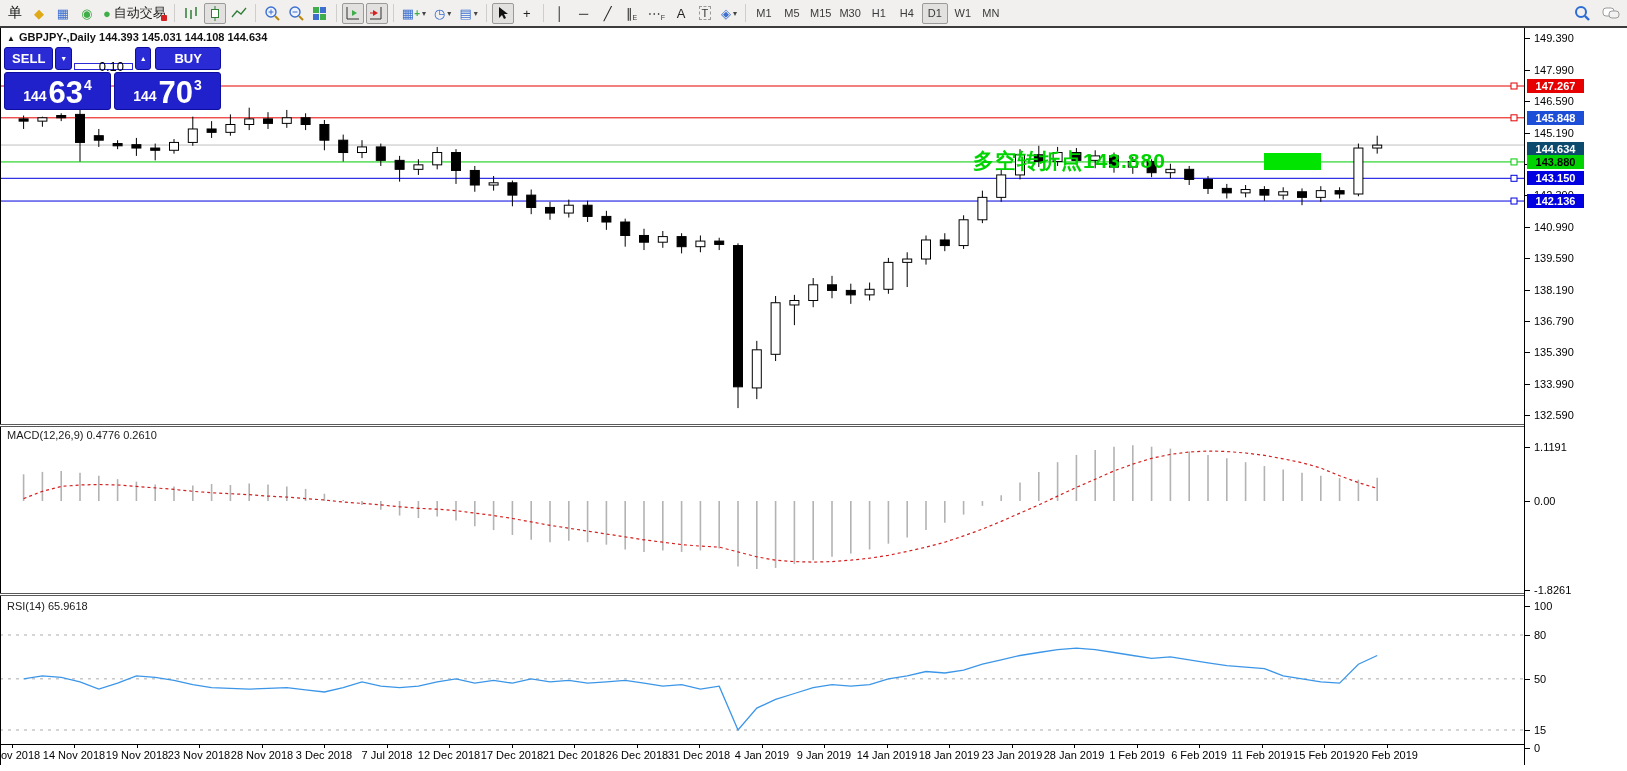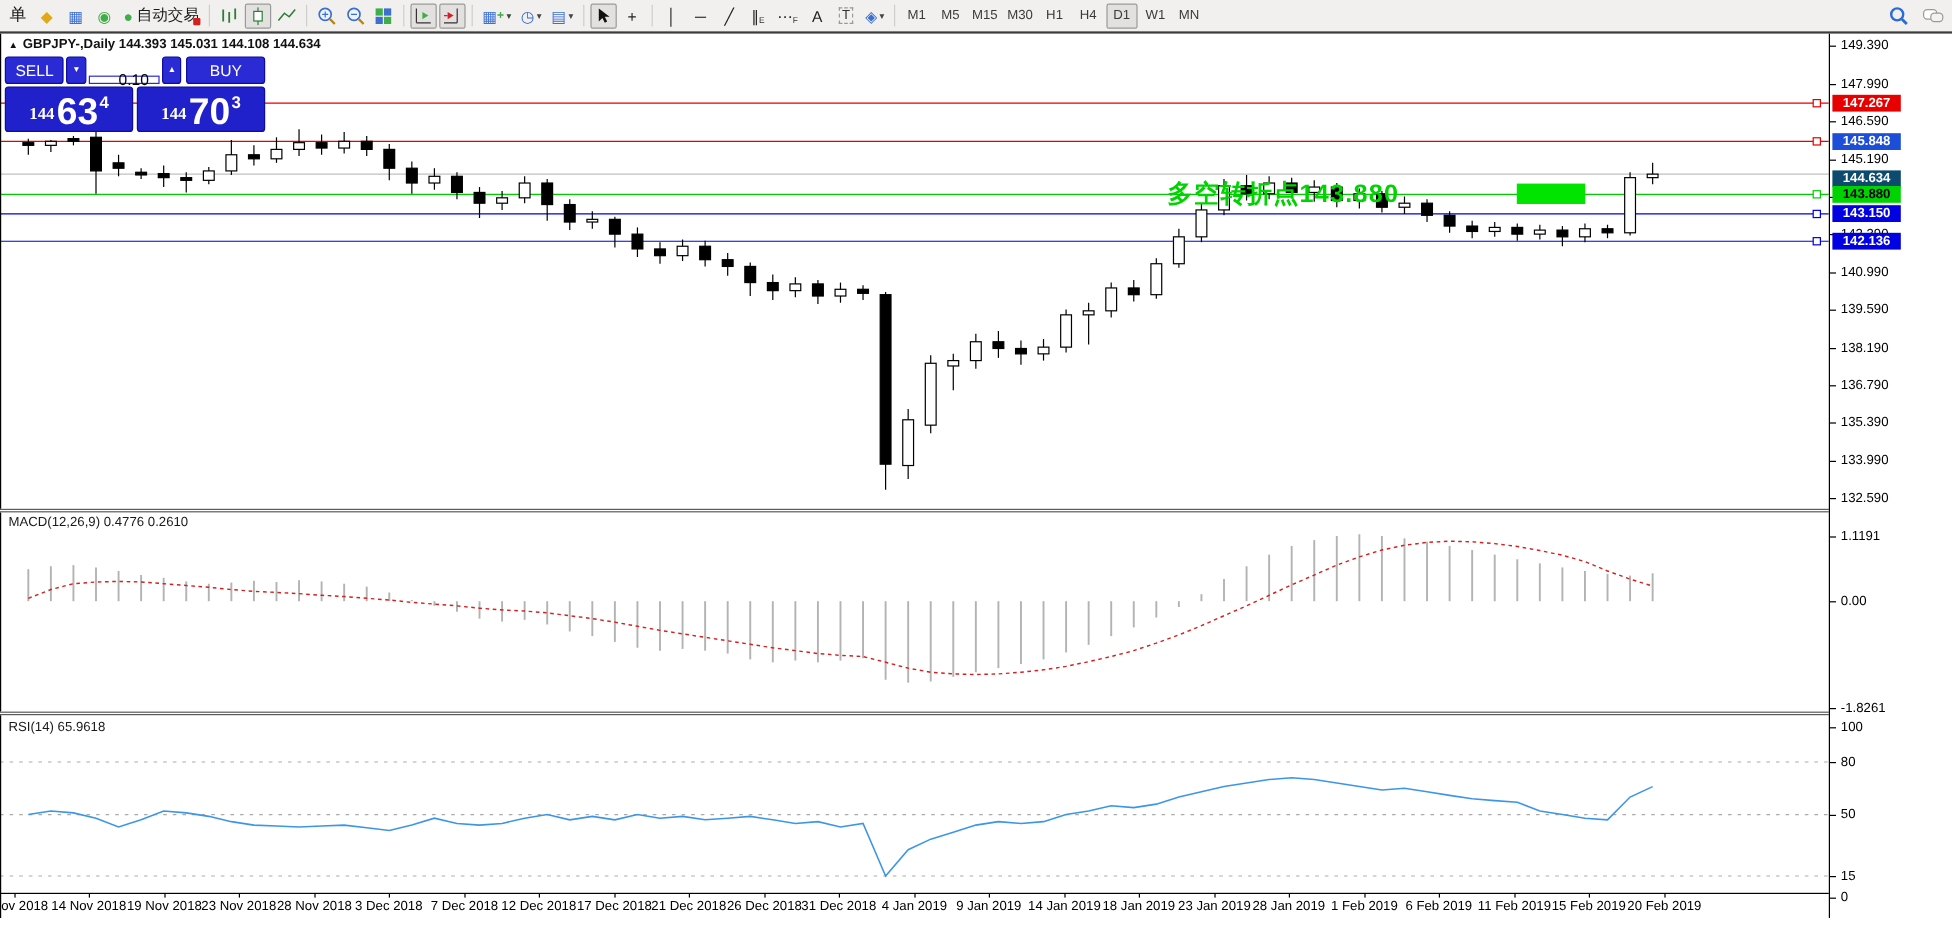--- a/index.html
+++ b/index.html
@@ -35,30 +35,30 @@
   #ov { position:absolute; left:0; top:0; width:1627px; height:771px; z-index:1; }
 
   
   .chart-title { position:absolute; left:7px; top:31px; font-size:11px; font-weight:700; color:#111; z-index:5; }
   .chart-title .tri { font-size:8px; margin-right:4px; }
 
   
   .tpanel { position:absolute; left:4px; top:47px; width:217px; z-index:6; }
   .trow { display:flex; height:23px; gap:2px; }
   .tbtn { background:#2b2bd6; border:1px solid #0d0da0; border-radius:3px; color:#fff;
-    font-size:13px; font-weight:400; display:flex; align-items:center; justify-content:center; }
+    font-size:13px; font-weight:700; display:flex; align-items:center; justify-content:center; }
   .tbtn.sell { width:55px; } .tbtn.buy { width:73px; margin-left:2px; }
   .spin { width:18px; background:#2b2bd6; border:1px solid #0d0da0; border-radius:3px; color:#fff;
     font-size:7px; display:flex; align-items:center; justify-content:center; }
   .vol { width:65px; background:#fff; border:1px solid #2b2bd6; color:#000; font-size:13px;
     display:flex; align-items:center; justify-content:flex-end; padding-right:8px;margin-top:16px; }
   .prow { display:flex; gap:3px; margin-top:2px; height:38px; }
   .ptile { width:107px; background:#2121cb; border:1px solid #0d0da0; border-radius:3px; color:#fff;
     display:flex; align-items:flex-end; justify-content:center; padding-bottom:3px; }
-  .p-sm { font-size:14px; font-weight:700; margin-right:2px; margin-bottom:2px;font-family:Liberation Serif, serif; }
+  .p-sm { font-size:14px; font-weight:700; margin-right:2px; margin-bottom:2px; }
   .p-lg { font-size:31px; font-weight:700; line-height:0.85; }
   .p-sup { font-size:14px; font-weight:700; align-self:flex-start; margin-top:4px; margin-left:1px; }
 
   
   .annotation { position:absolute; left:973px; top:147px; font-size:21px; font-weight:700;
     color:#00d400; z-index:4; letter-spacing:1px; white-space:nowrap; }
 
   
   .pane-label { position:absolute; left:7px; font-size:11px; color:#1a1a1a; z-index:5; }
   .macd-label { top:429px; } .rsi-label { top:600px; }
@@ -567,21 +567,21 @@
     <div class="dl" style="left: 74px;">14 Nov 2018</div>
     <div class="dtick" style="left: 137px;"></div>
     <div class="dl" style="left: 137px;">19 Nov 2018</div>
     <div class="dtick" style="left: 199px;"></div>
     <div class="dl" style="left: 199px;">23 Nov 2018</div>
     <div class="dtick" style="left: 262px;"></div>
     <div class="dl" style="left: 262px;">28 Nov 2018</div>
     <div class="dtick" style="left: 324px;"></div>
     <div class="dl" style="left: 324px;">3 Dec 2018</div>
     <div class="dtick" style="left: 387px;"></div>
-    <div class="dl" style="left: 387px;">7 Dec 2018</div>
+    <div class="dl" style="left: 387px;">7 Jul 2018</div>
     <div class="dtick" style="left: 449px;"></div>
     <div class="dl" style="left: 449px;">12 Dec 2018</div>
     <div class="dtick" style="left: 512px;"></div>
     <div class="dl" style="left: 512px;">17 Dec 2018</div>
     <div class="dtick" style="left: 574px;"></div>
     <div class="dl" style="left: 574px;">21 Dec 2018</div>
     <div class="dtick" style="left: 637px;"></div>
     <div class="dl" style="left: 637px;">26 Dec 2018</div>
     <div class="dtick" style="left: 699px;"></div>
     <div class="dl" style="left: 699px;">31 Dec 2018</div>

